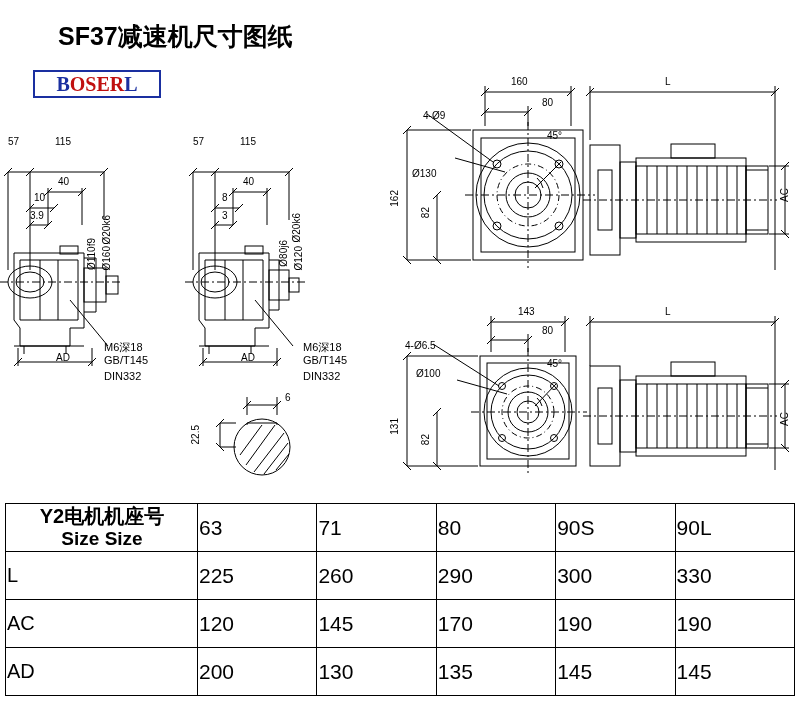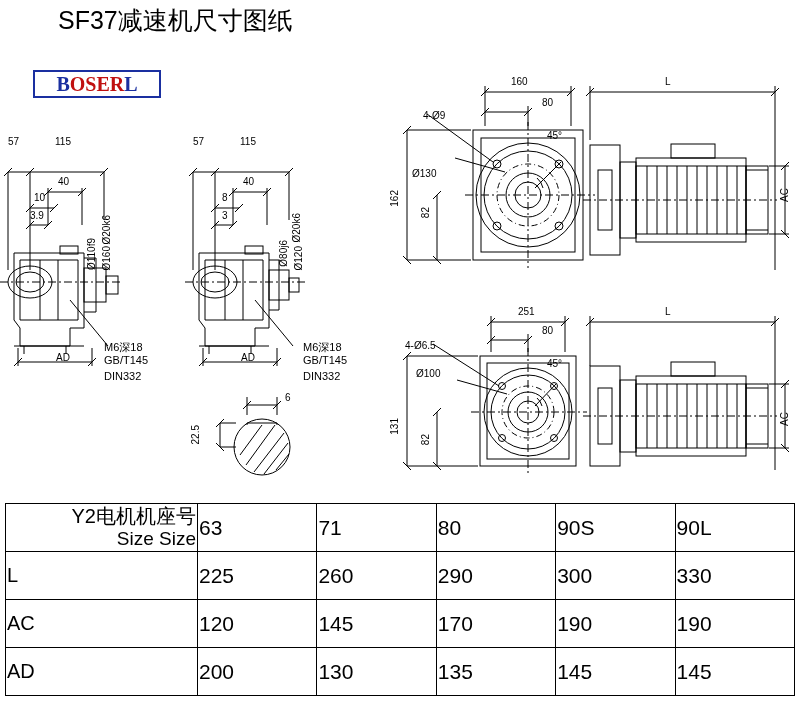--- a/index.html
+++ b/index.html
@@ -6,22 +6,22 @@
   body{
     width:800px;height:705px;
     background:#ffffff;
     font-family:"Liberation Sans", sans-serif;
     color:#000;
     position:relative;
     overflow:hidden;
   }
   .abs{position:absolute;}
   #title{
-    left:58px;top:4px;
-    font-size:25px;font-weight:normal;
+    left:58px;top:20px;
+    font-size:25px;font-weight:bold;
     letter-spacing:0px;
     white-space:nowrap;
   }
   #logo-box{
     left:33px;top:70px;width:128px;height:28px;
     border:2px solid #1a2fa0;
     box-sizing:border-box;
   }
   #logo-text{
     position:absolute;left:0;top:0;width:100%;height:100%;
@@ -46,23 +46,24 @@
     text-align:left;
     font-size:21px;
     height:45px;
     font-family:"Liberation Sans", sans-serif;
   }
   #spec-table td.rowhead{
     font-size:20px;
   }
   #spec-table td.rowhead-first{
     font-size:20px;
-    text-align:right;
+    text-align:center;
     padding-left:2px;
     line-height:1.15;
+    font-weight:bold;
   }
   #spec-table col.c0{width:192px;}
   .cjk{font-family:"Liberation Sans","DejaVu Sans",sans-serif;}
 </style>
 </head>
 <body>
 
 <div class="abs cjk" id="title">SF37减速机尺寸图纸</div>
 
 <div class="abs" id="logo-box">
@@ -395,21 +396,21 @@
     <path d="M361 88 L383 88 M361 144 L383 144"></path>
     <line x1="198" y1="116" x2="392" y2="116" stroke-dasharray="8,3,2,3"></line>
 
     <line x1="400" y1="84" x2="400" y2="148"></line>
     <line x1="396" y1="88" x2="404" y2="80"></line>
     <line x1="396" y1="144" x2="404" y2="152"></line>
     <line x1="384" y1="84" x2="404" y2="84"></line>
     <line x1="384" y1="148" x2="404" y2="148"></line>
   </g>
 </svg>
-<div class="abs lbl" style="left:518px;top:306px;">251</div>
+<div class="abs lbl" style="left:518px;top:306px;">143</div>
 <div class="abs lbl" style="left:542px;top:325px;">80</div>
 <div class="abs lbl" style="left:547px;top:358px;">45°</div>
 <div class="abs lbl" style="left:405px;top:340px;text-align:right;">4-Ø6.5</div>
 <div class="abs lbl" style="left:416px;top:368px;">Ø100</div>
 <div class="abs lbl vert up" style="left:389px;top:418px;">131</div>
 <div class="abs lbl vert up" style="left:420px;top:434px;">82</div>
 <div class="abs lbl" style="left:665px;top:306px;">L</div>
 <div class="abs lbl vert up" style="left:779px;top:412px;">AC</div>
 
 <table id="spec-table">

